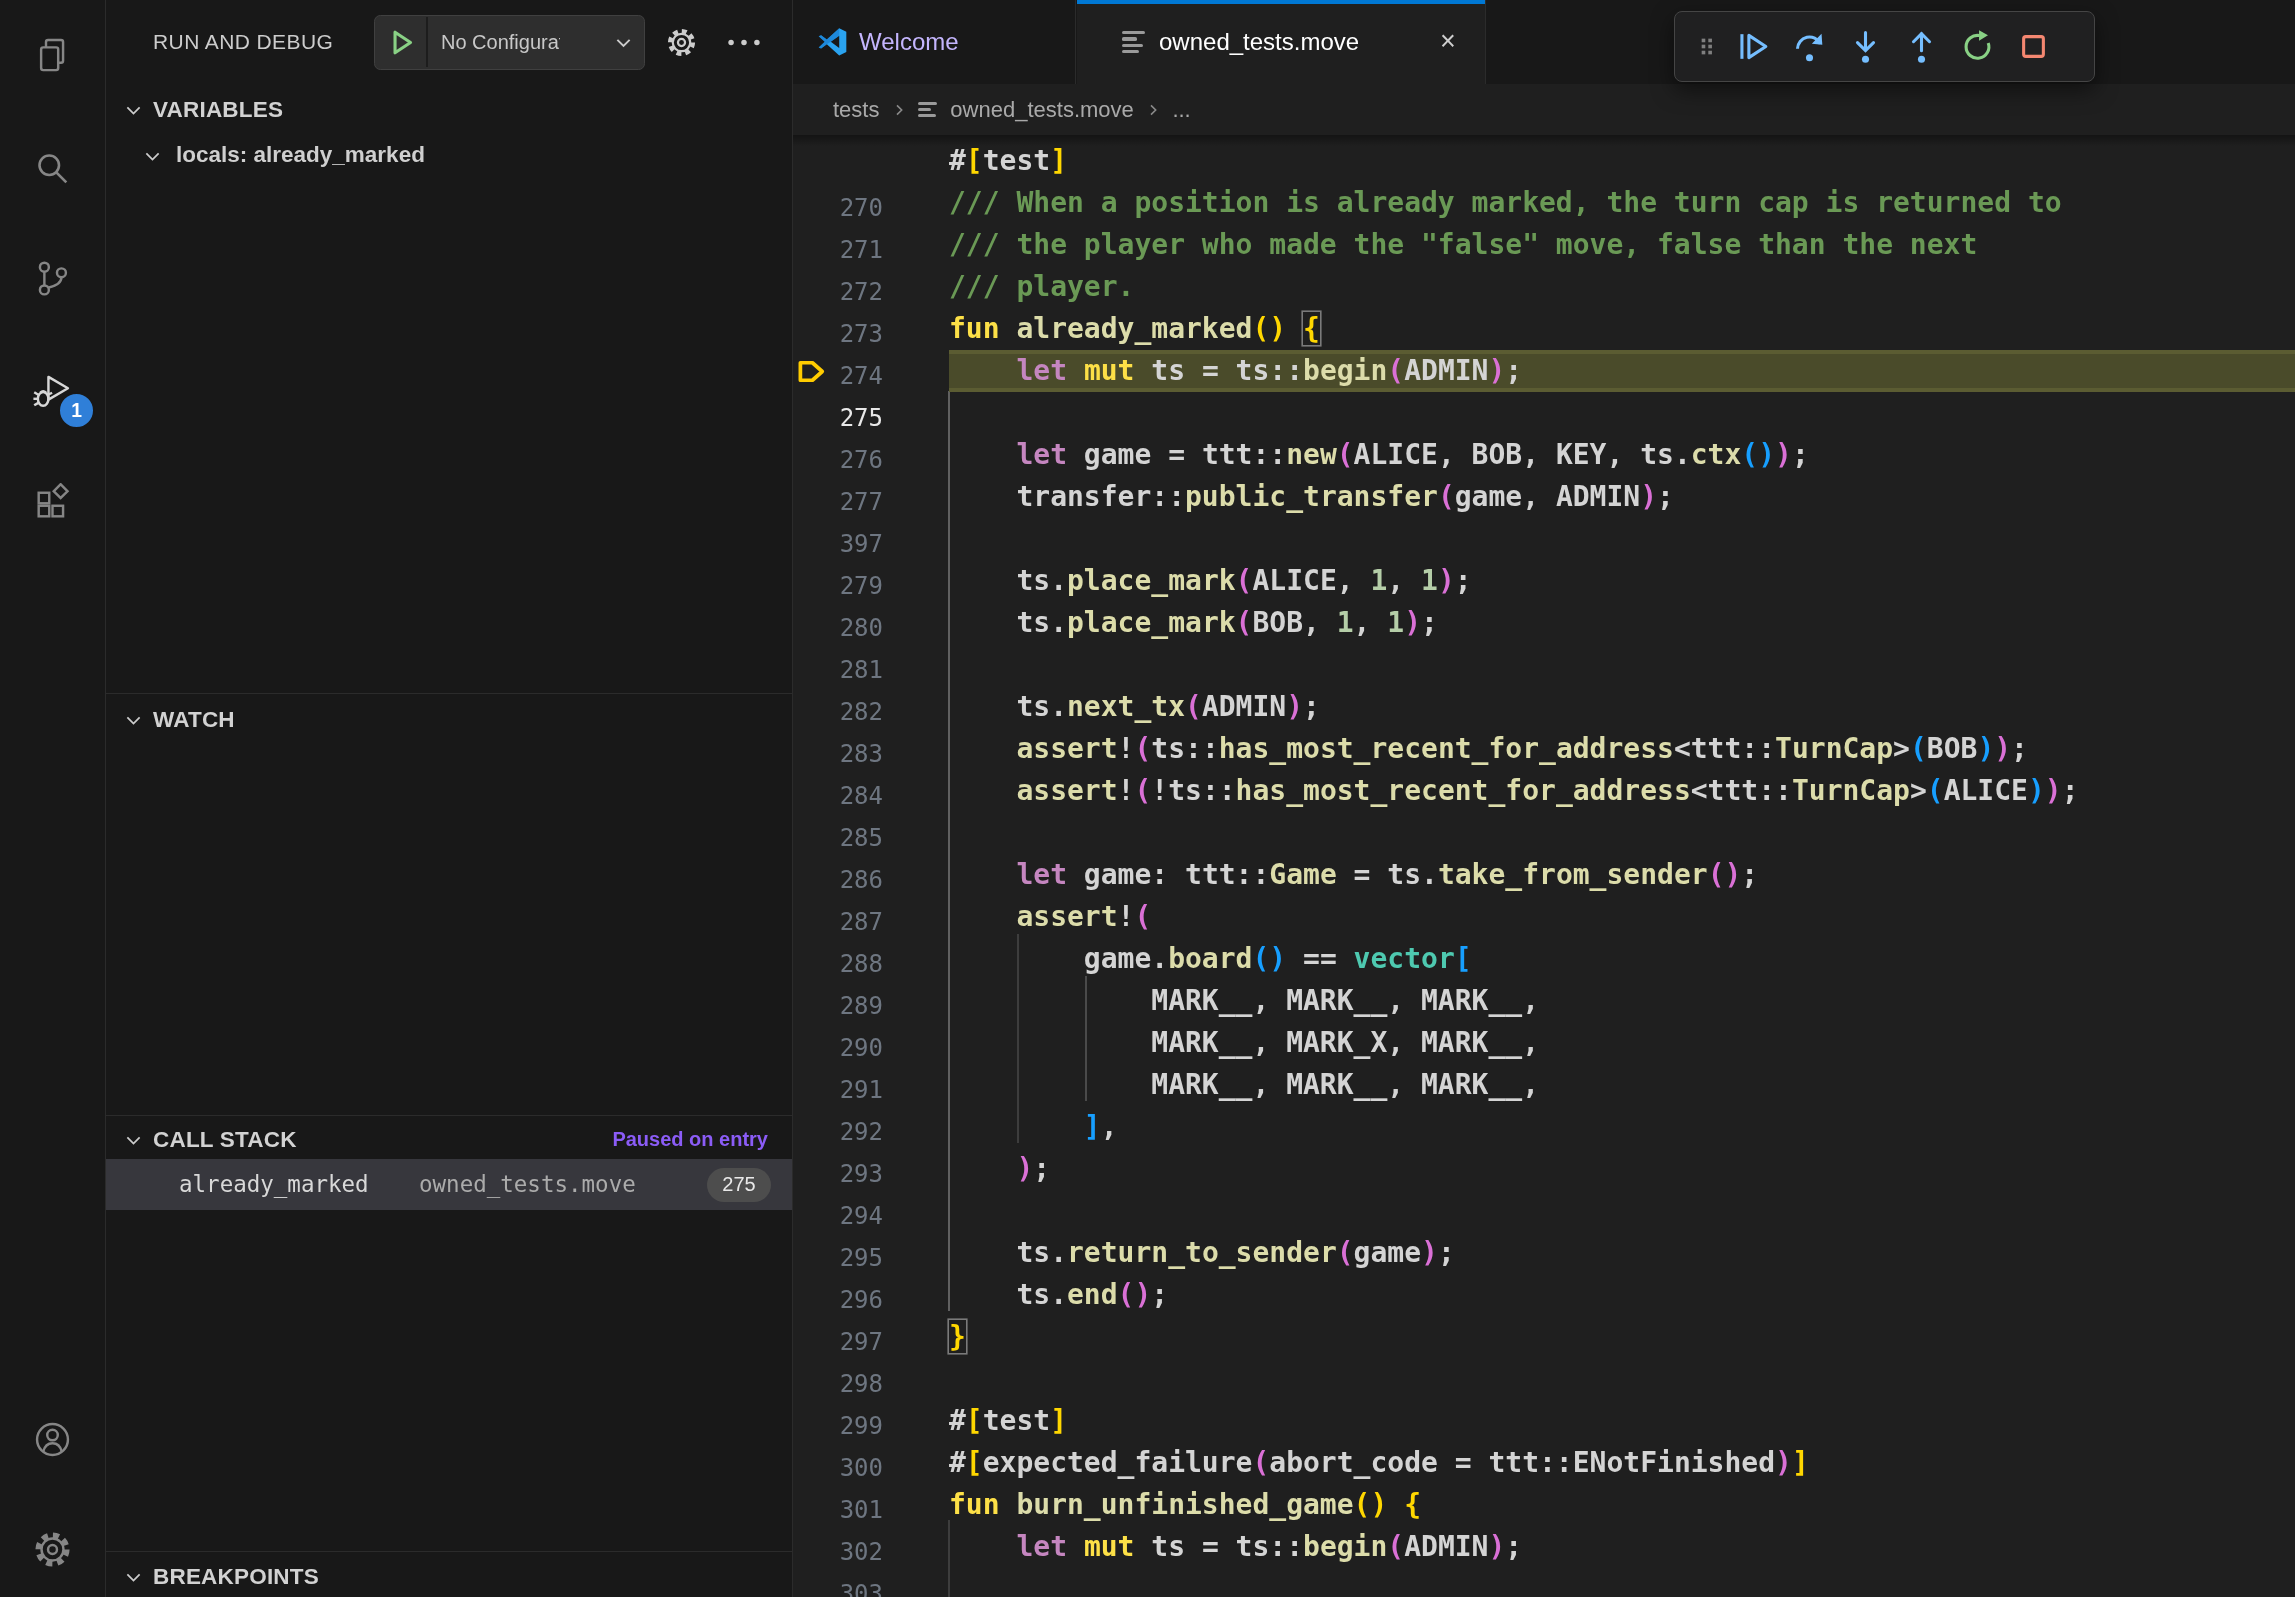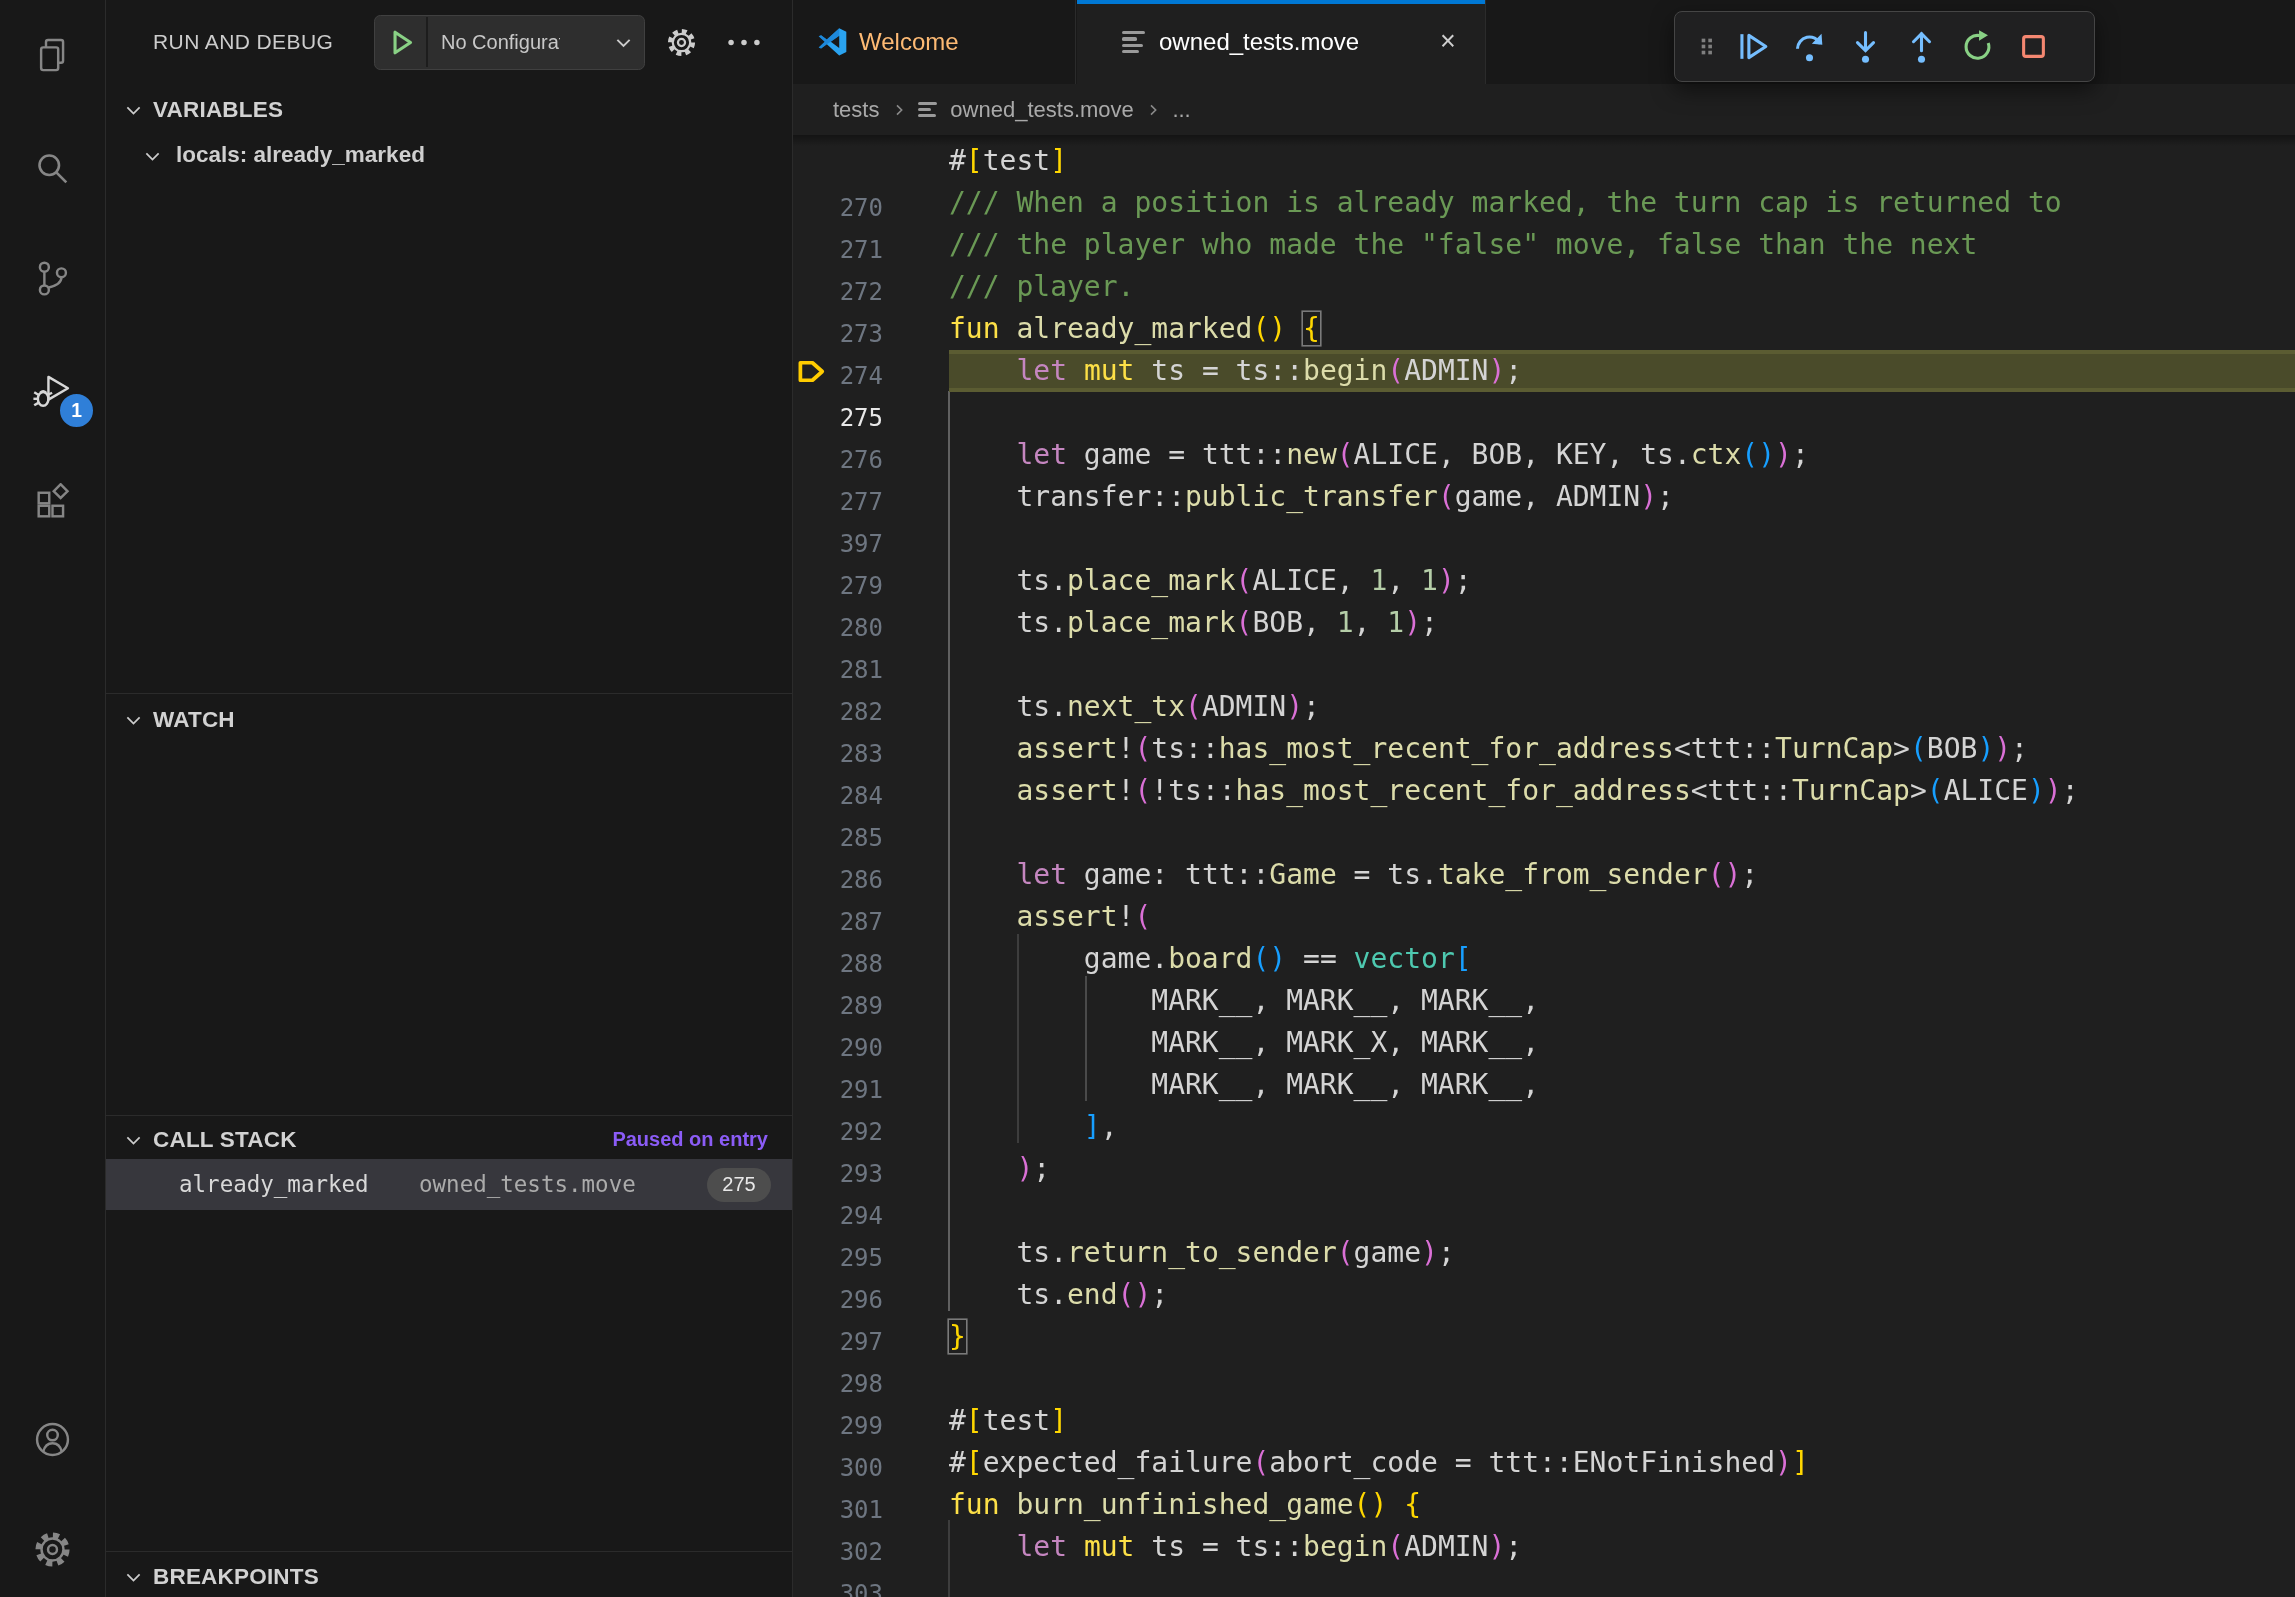--- a/index.html
+++ b/index.html
@@ -39,21 +39,21 @@
   #stack-row{position:absolute;left:0;right:0;top:1159px;height:51px;background:#37373d;cursor:pointer;}
   #stack-row .fname{position:absolute;left:74px;top:0;height:51px;line-height:51px;font-family:"DejaVu Sans Mono",monospace;font-size:22.5px;color:#d8d8d8;}
   #stack-row .ffile{position:absolute;left:314px;top:0;height:51px;line-height:51px;font-family:"DejaVu Sans Mono",monospace;font-size:22.5px;color:#ababab;}
   #stack-row .pill{position:absolute;left:602px;top:8.8px;width:64px;height:34px;border-radius:17px;background:#4d4d4d;
       color:#e8e8e8;font-size:20px;display:flex;align-items:center;justify-content:center;}
 
   
   #editor{position:absolute;left:793px;top:0;right:0;height:1597px;}
   #tabbar{position:absolute;left:0;right:0;top:0;height:84px;background:#181818;border-bottom:0.8px solid #2b2b2b;}
   #tab-welcome{position:absolute;left:0;top:0;width:283px;height:84px;border-right:0.8px solid #2b2b2b;cursor:pointer;box-sizing:border-box;}
-  #tab-welcome .tlabel{position:absolute;left:66px;top:0;height:84px;line-height:84px;font-size:24px;color:#fdba74;white-space:nowrap;}
+  #tab-welcome .tlabel{position:absolute;left:66px;top:0;height:84px;line-height:84px;font-size:24px;color:#c4b5fd;white-space:nowrap;}
   #tab-welcome svg{position:absolute;left:24px;top:27px;width:31px;height:31px;}
   #tab-active{position:absolute;left:284px;top:0;width:409px;height:84px;background:#1f1f1f;border-right:0.8px solid #2b2b2b;cursor:pointer;box-sizing:border-box;}
   #tab-active::before{content:"";position:absolute;left:0;right:0;top:0;height:4px;background:#0078d4;}
   #tab-active .tlabel{position:absolute;left:82px;top:0;height:84px;line-height:84px;font-size:24px;color:#ffffff;white-space:nowrap;}
   .movebars{position:absolute;display:block;}
   .movebars i{display:block;background:#9a9a9a;height:3.2px;border-radius:1.6px;margin-bottom:3.2px;}
   #tab-active .close{position:absolute;right:22.5px;top:27px;width:29px;height:29px;line-height:29px;text-align:center;font-size:27px;color:#cfcfcf;font-weight:300;cursor:pointer;}
 
   #toolbar{position:absolute;left:881px;top:11.3px;width:421px;height:71px;background:#202021;border:0.8px solid #454545;border-radius:8px;
      box-shadow:0 8px 21px rgba(0,0,0,.5);z-index:40;display:flex;align-items:center;padding:0 13px;box-sizing:border-box;}
@@ -65,21 +65,21 @@
   .crumb-sep svg{width:16px;height:16px;display:block;color:#8a8a8a;}
   #crumb-shadow{position:absolute;left:0;right:0;top:135px;height:11.3px;background:linear-gradient(rgba(0,0,0,.38),rgba(0,0,0,0));z-index:5;pointer-events:none;}
 
   #codearea{position:absolute;left:0;right:0;top:135px;bottom:0;background:#1f1f1f;overflow:hidden;padding-top:4.8px;box-sizing:border-box;}
   .guide{position:absolute;width:1.6px;background:#3d3d3d;z-index:0;}
   .line{position:relative;height:42px;z-index:1;}
   .linebg{position:absolute;left:156px;right:0;top:0;height:42px;background:#4a4b2a;border-top:4px solid #5b5c32;border-bottom:4px solid #5b5c32;box-sizing:border-box;}
   .num{position:absolute;left:0;top:0;width:90px;text-align:right;font-family:"DejaVu Sans Mono",monospace;font-size:24px;line-height:42px;color:#6e7681;cursor:pointer;margin-top:47px;}
   .num.cur{color:#e8e8e8;}
   .marker{position:absolute;left:3.2px;top:4px;width:35px;height:35px;}
-  .codetext{position:absolute;left:156px;top:0;font-family:"DejaVu Sans Mono",monospace;font-size:28px;line-height:42px;white-space:pre;}
+  .codetext{position:absolute;left:156px;top:0;font-family:"DejaVu Sans Mono",monospace;font-size:28px;line-height:42px;white-space:pre;font-weight:bold;}
   .t-pl{color:#d4d4d4;} .t-cm{color:#6a9955;} .t-kw{color:#fde047;} .t-ctl{color:#c586c0;}
   .t-fn{color:#dcdcaa;} .t-ty{color:#4ec9b0;} .t-nu{color:#b5cea8;}
   .t-b1{color:#ffd700;} .t-b2{color:#da70d6;} .t-b3{color:#179fff;}
   .t-b1x{color:#ffd700;box-shadow:0 0 0 1.6px #7a7a7a;}
 </style>
 </head>
 <body>
 
 <div id="app">
 

